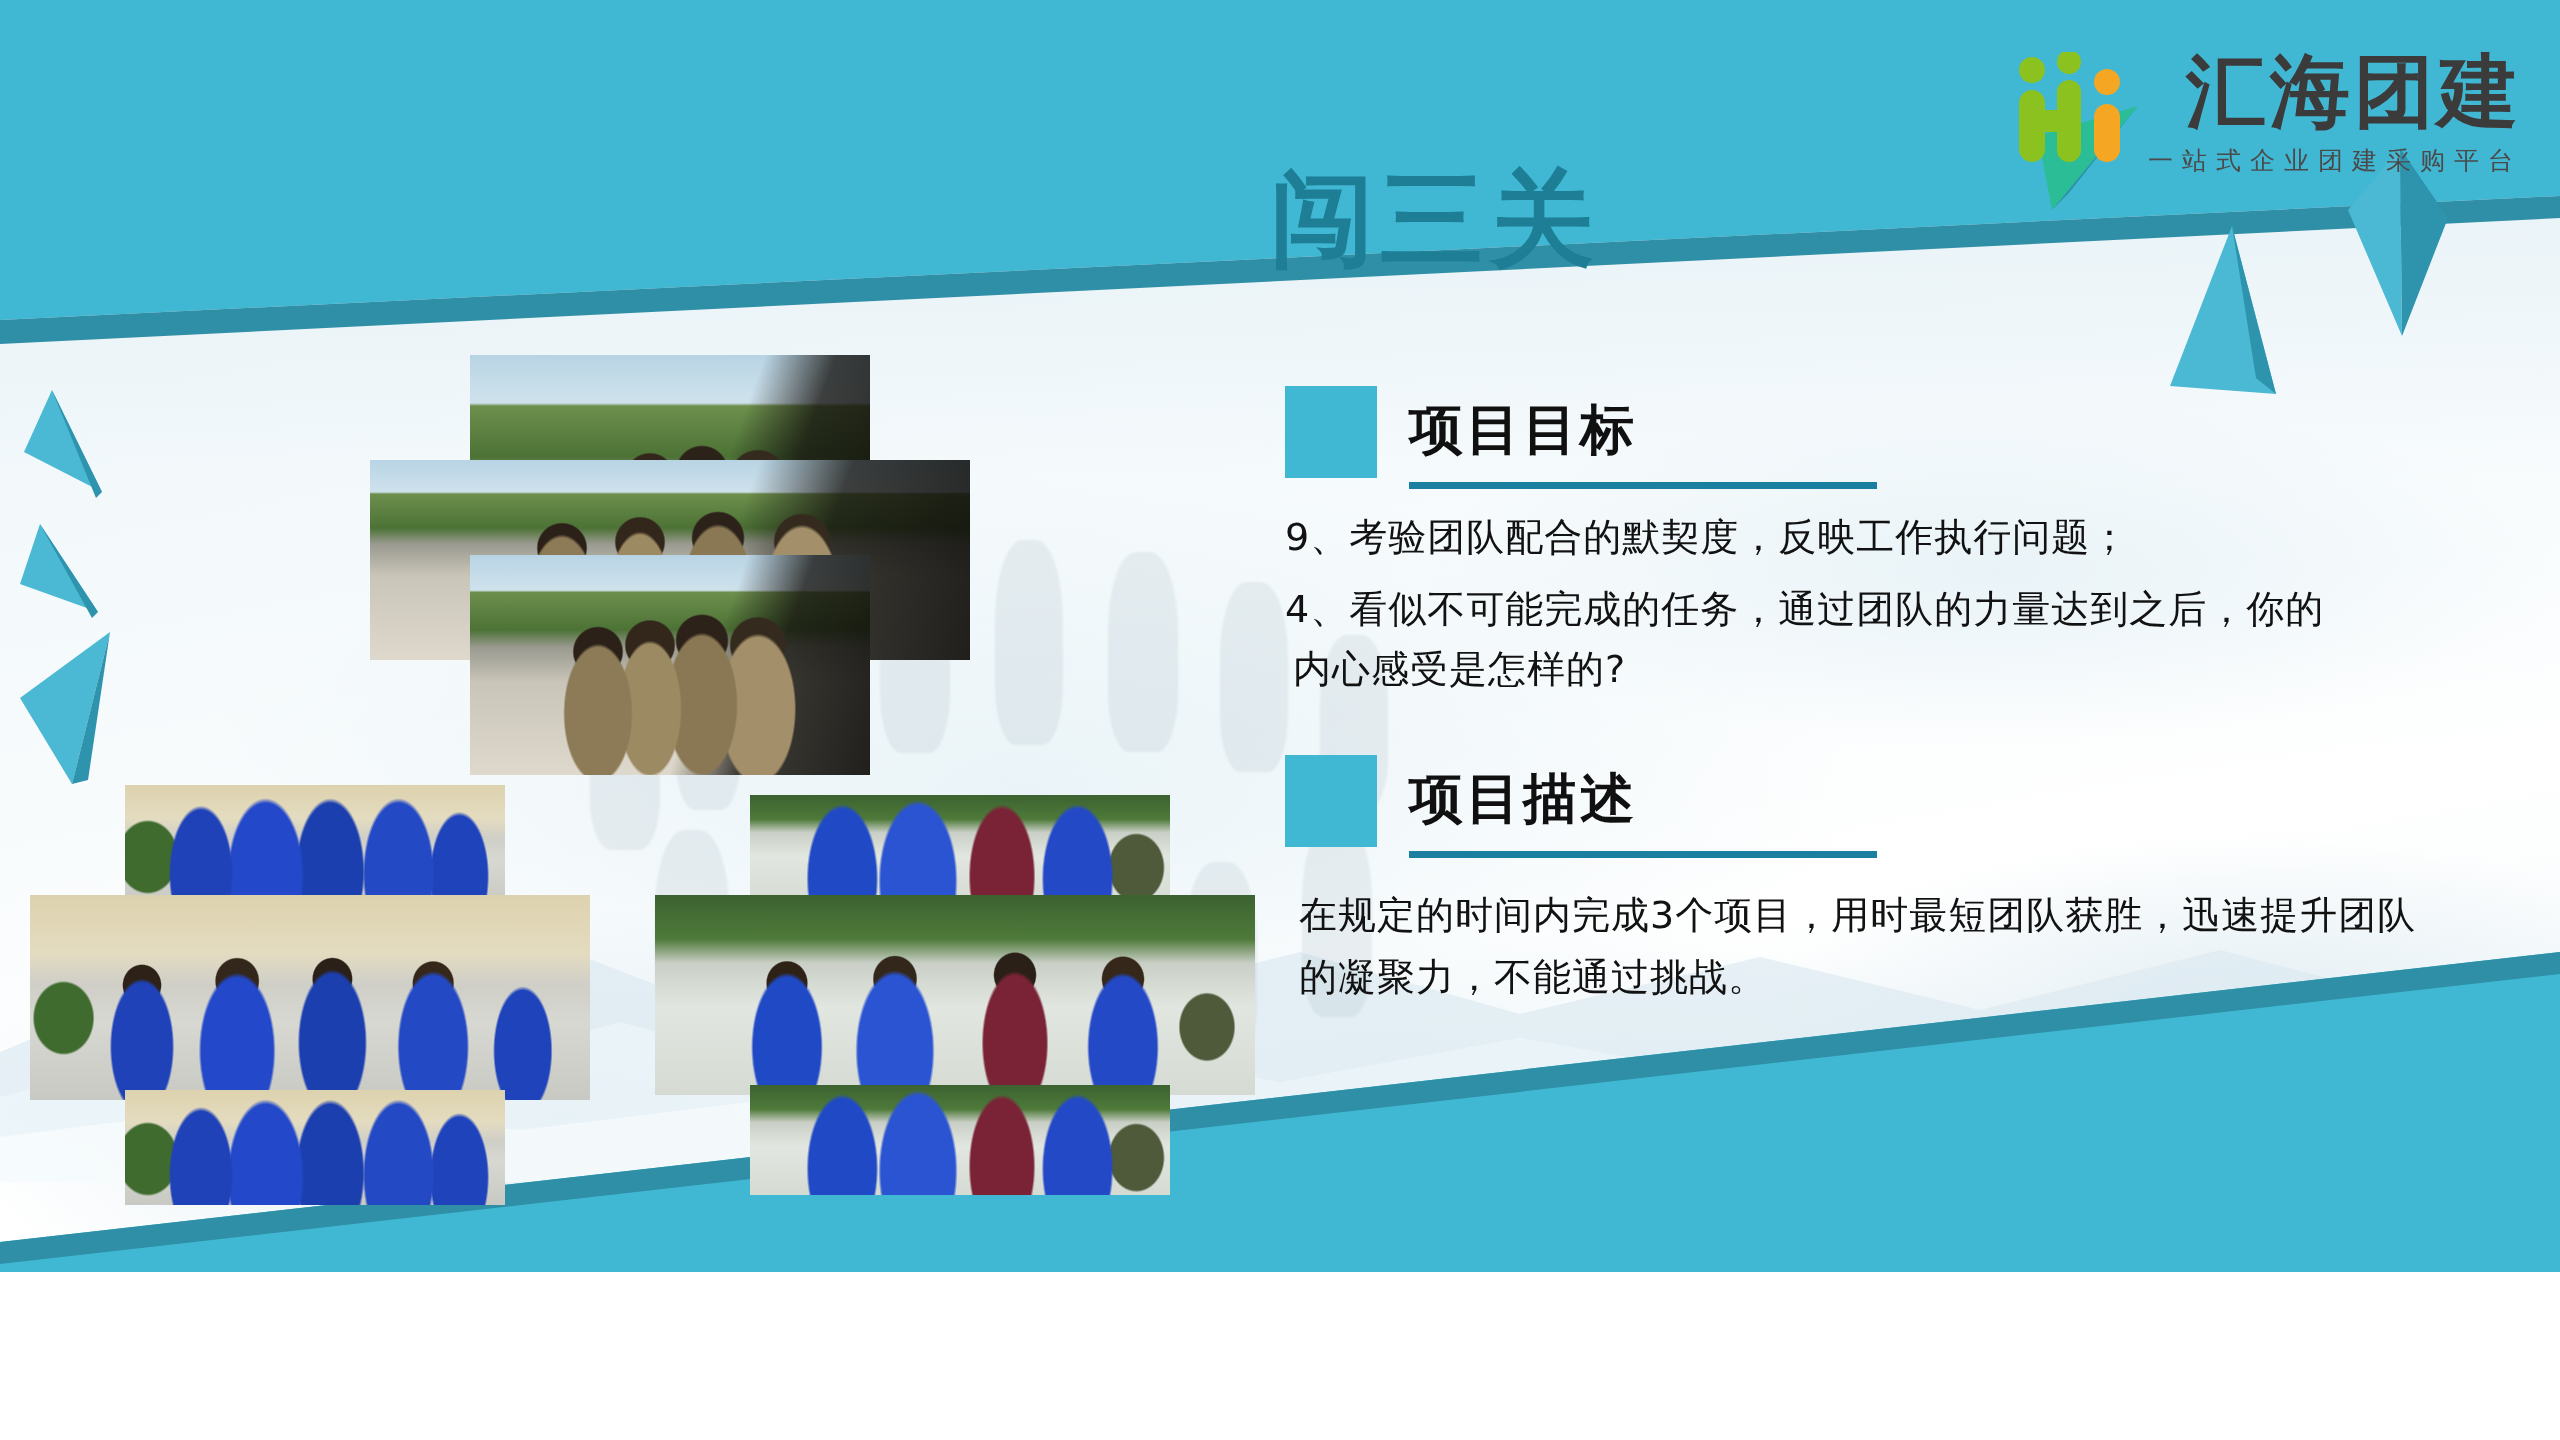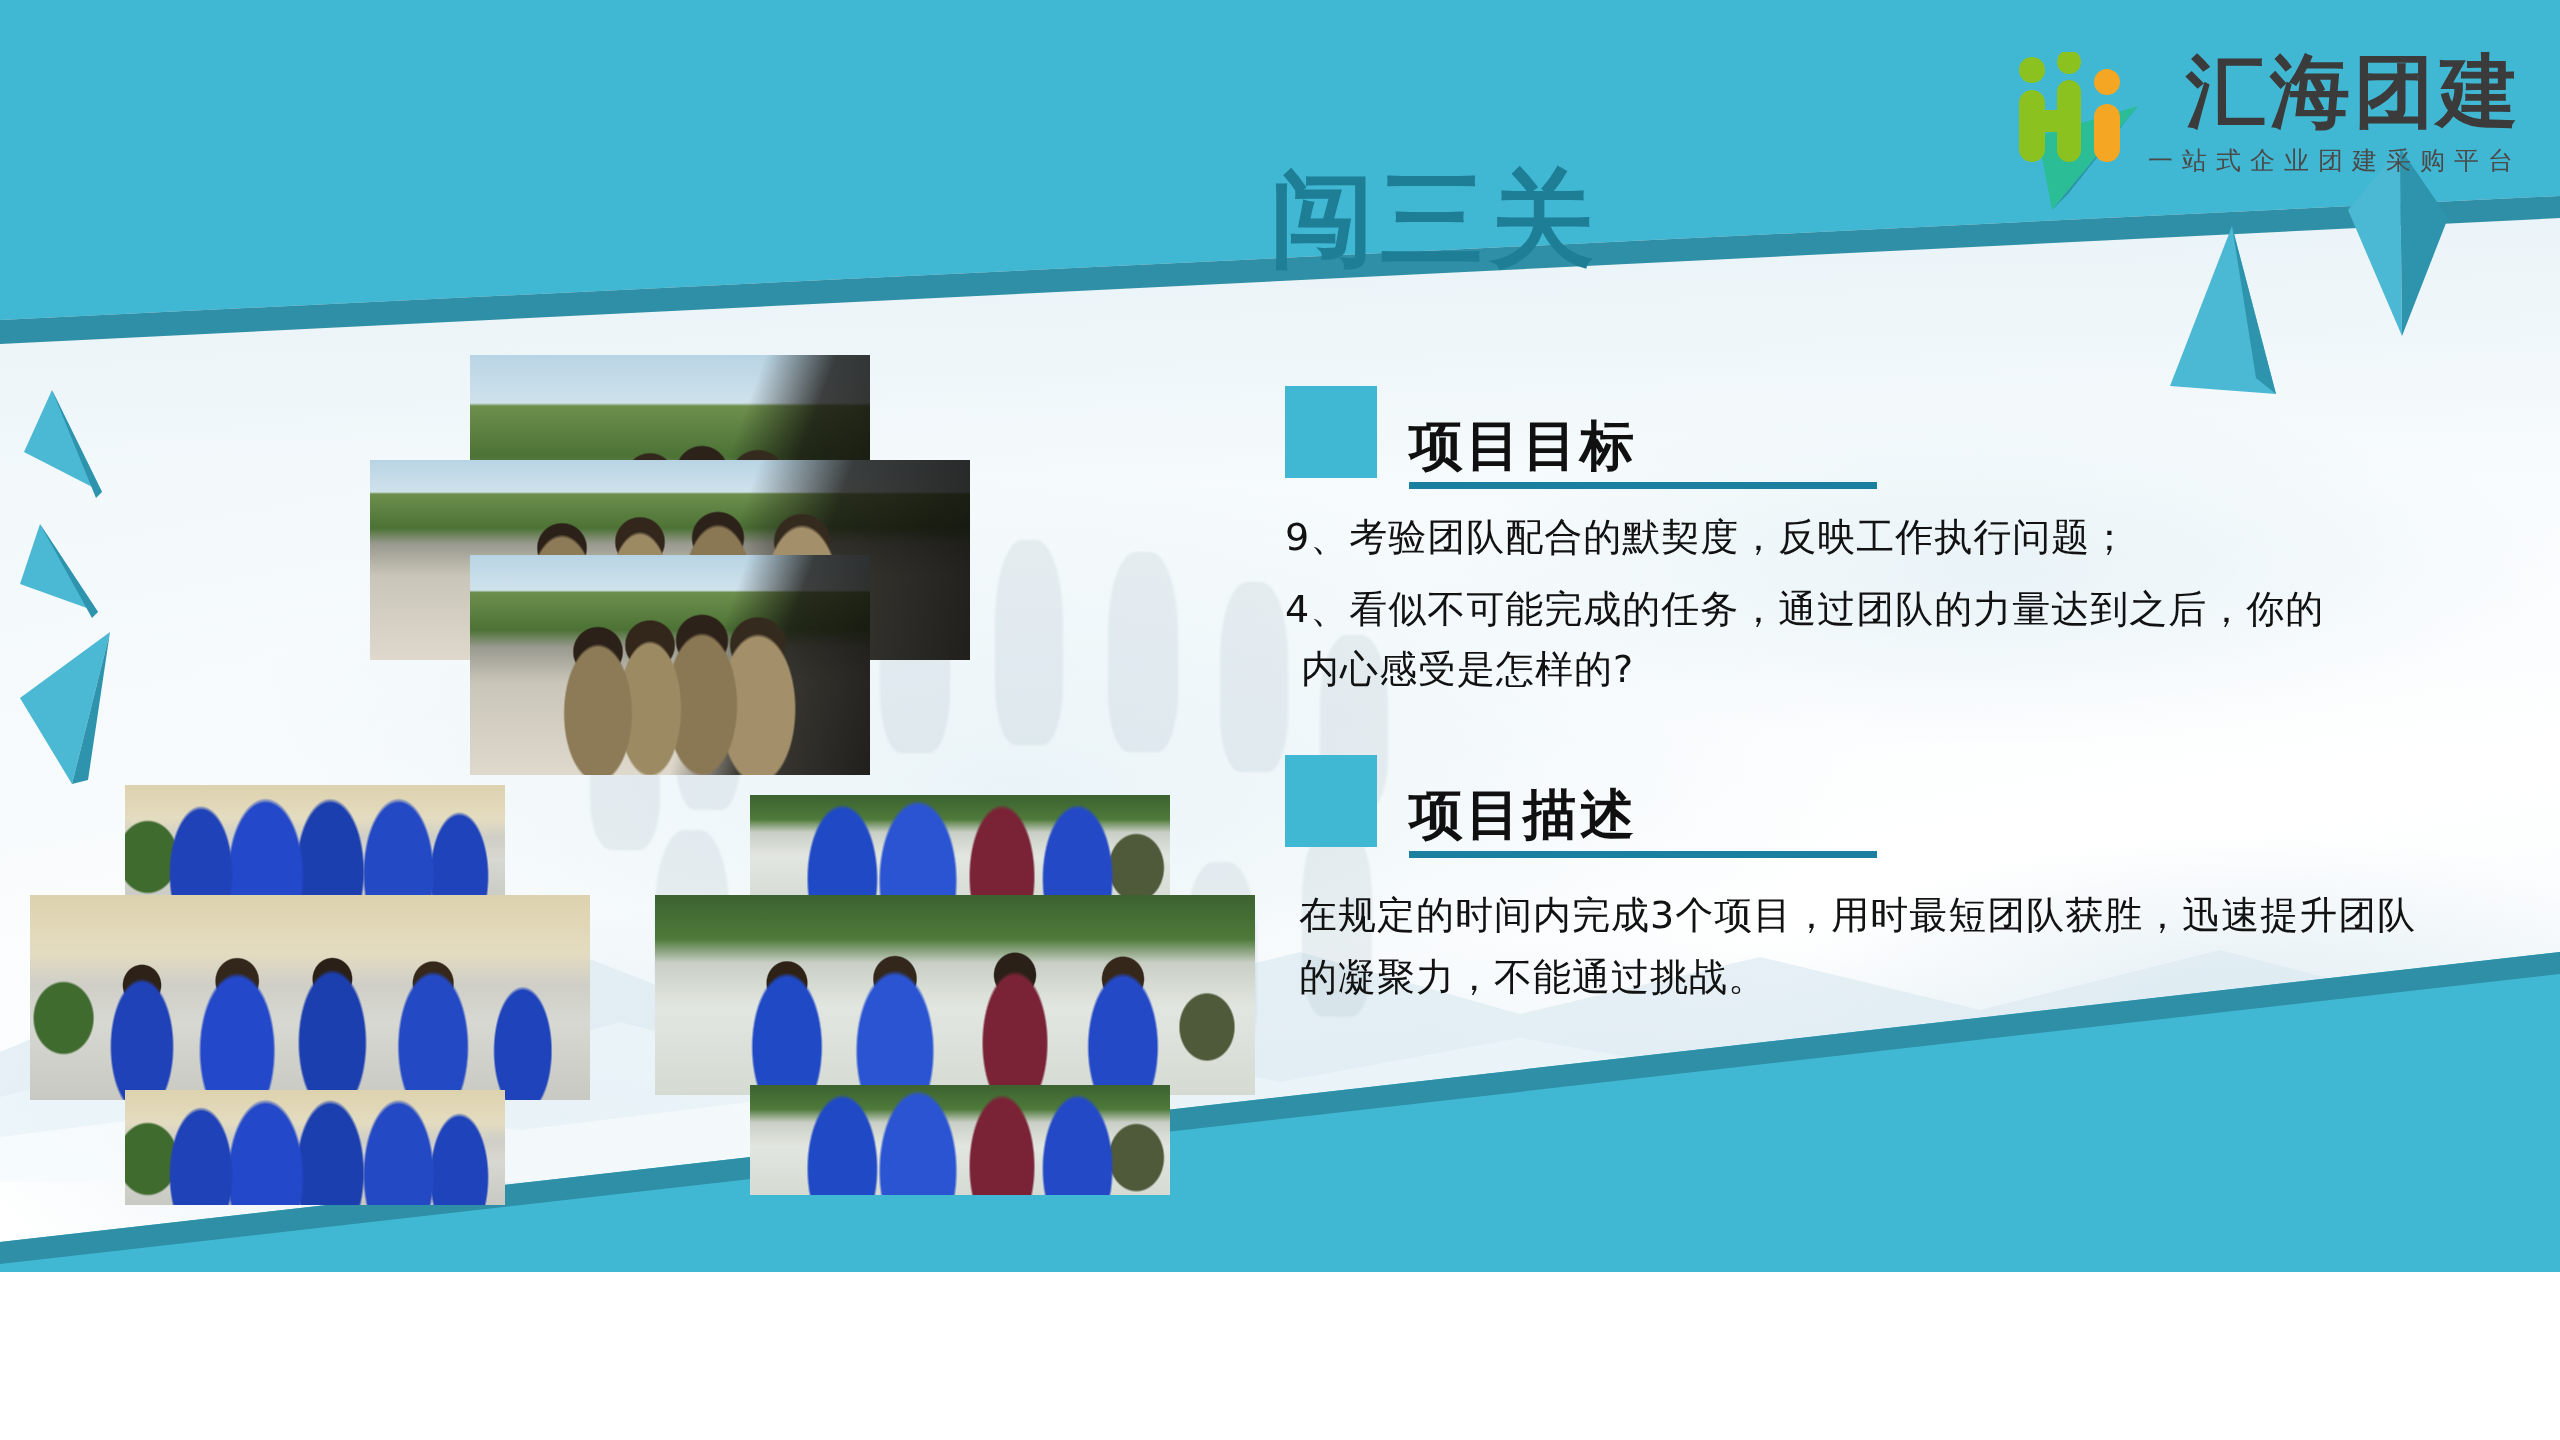--- a/index.html
+++ b/index.html
@@ -156,21 +156,21 @@
   }
   .sec-square {
     position: absolute;
     left: 0; top: 8px;
     width: 92px; height: 92px;
     background: #41b8d3;
   }
   .sec-title {
     position: absolute;
     left: 124px;
-    top: 32px;
+    top: 16px;
     font-size: 54px;
     font-weight: bold;
     color: #101010;
     letter-spacing: 3px;
     font-family: "DejaVu Sans", "Liberation Sans", sans-serif;
   }
   .sec-rule {
     position: absolute;
     left: 124px;
     top: 104px;
@@ -191,21 +191,21 @@
     margin-bottom: 34px;
     letter-spacing: 1px;
     white-space: nowrap;
     font-family: "DejaVu Sans", "Liberation Sans", sans-serif;
   }
   .goal-cont {
     font-size: 38px;
     color: #121212;
     letter-spacing: 1px;
     margin-top: -18px;
-    margin-left: 16px;
+    margin-left: 8px;
     font-family: "DejaVu Sans", "Liberation Sans", sans-serif;
   }
 
   .desc-body {
     margin-top: 26px;
     margin-left: 14px;
     font-size: 38px;
     color: #121212;
     line-height: 1.62;
     letter-spacing: 1px;

